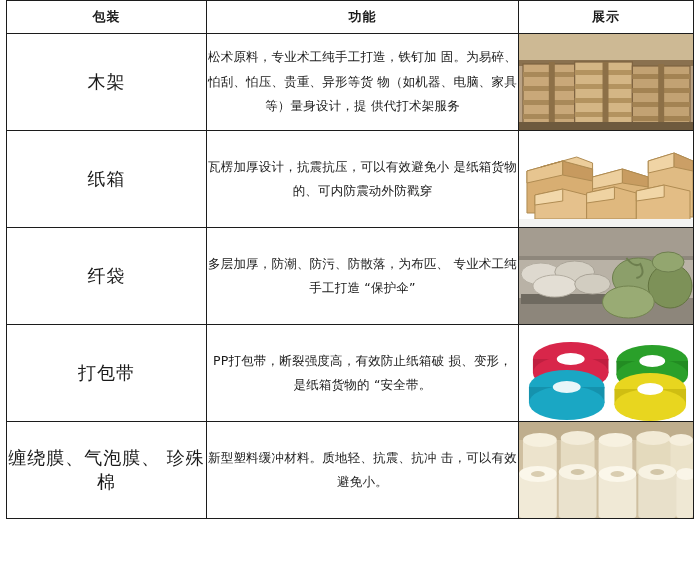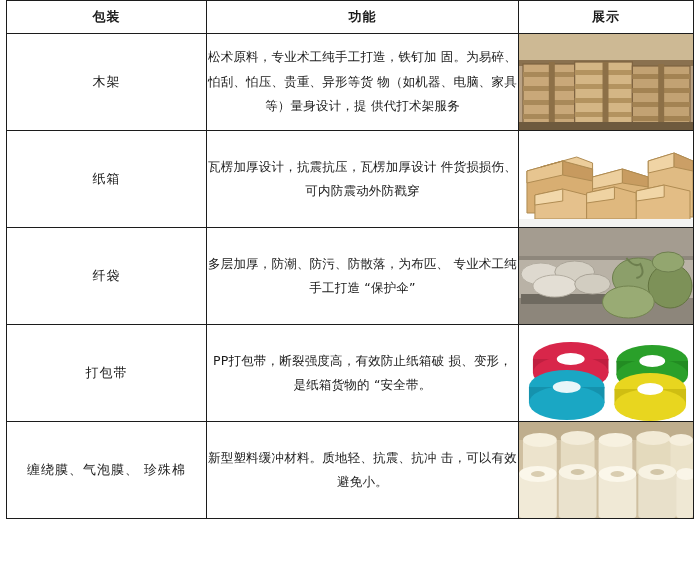--- a/index.html
+++ b/index.html
@@ -38,21 +38,21 @@
 
   thead th {
     height: 32px;
     font-weight: bold;
     font-size: 13px;
     text-align: center;
     letter-spacing: 1px;
   }
   td.name-cell {
     text-align: center;
-    font-size: 13px;
+    font-size: 18px;
     letter-spacing: 1px;
     padding: 4px 6px;
   }
   td.desc-cell {
     font-size: 12.5px;
     line-height: 1.95;
     padding: 8px 12px 8px 14px;
     text-align: center;
     letter-spacing: 0.2px;
   }
@@ -136,21 +136,21 @@
                 <rect x="140" y="30" width="6" height="62" fill="#8d7047"></rect>
               </g>
               <rect x="0" y="88" width="175" height="8" fill="#6e5a3e"></rect>
             </svg>
           </span>
         </td>
       </tr>
 
       <tr class="r2">
         <td class="name-cell">纸箱</td>
-        <td class="desc-cell">瓦楞加厚设计，抗震抗压，瓦楞加厚设计 件货损损伤、可内防震动外防戳穿</td>
+        <td class="desc-cell">瓦楞加厚设计，抗震抗压，可以有效避免小 是纸箱货物的、可内防震动外防戳穿</td>
         <td class="img-cell">
           <span class="img-wrap">
             <svg viewBox="0 0 175 96" preserveAspectRatio="none">
               <rect x="0" y="0" width="175" height="96" fill="#ffffff"></rect>
 
               <g stroke="#b08c52" stroke-width="1">
                 <polygon points="8,40 44,30 74,38 74,82 8,82" fill="#d8ae72"></polygon>
                 <polygon points="8,40 44,30 44,44 8,52" fill="#e7c590"></polygon>
                 <polygon points="44,30 74,38 74,50 44,44" fill="#c79a5f"></polygon>
                 <polygon points="22,36 58,26 74,32 74,38 44,30" fill="#eccd9b"></polygon>

